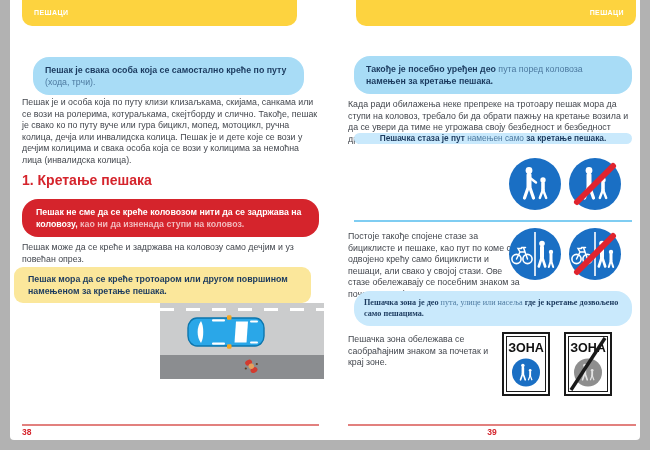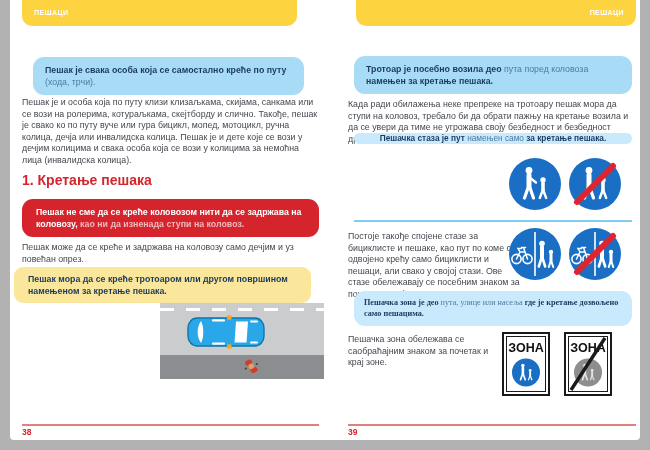--- a/index.html
+++ b/index.html
@@ -17,21 +17,21 @@
   .header-bar{
     position:absolute;top:0;height:26px;background:#fdd33f;
     border-radius:0 0 10px 10px;color:#fff;font-size:7px;font-weight:bold;
     letter-spacing:.4px;line-height:26px;
   }
   .hb-left{left:12px;width:275px;padding-left:12px;box-sizing:border-box;}
   .hb-right{left:30px;width:280px;text-align:right;padding-right:12px;box-sizing:border-box;}
 
   .para{position:absolute;font-size:8.8px;line-height:1.32;color:#43474e;}
 
-  .callout{position:absolute;box-sizing:border-box;font-size:8.8px;line-height:1.38;border-radius:11px;}
+  .callout{position:absolute;box-sizing:border-box;font-size:8.8px;line-height:1.38;border-radius:16px;}
   .callout .b{font-weight:bold;}
   .blue-box{background:#a8dcf6;color:#1b3a5e;}
   .blue-box .n{color:#4d7aa0;font-weight:normal;}
   .lightblue-box{background:#c9e9fc;color:#1b3a5e;}
   .lightblue-box .n{color:#4d7aa0;font-weight:normal;}
   .red-box{background:#d5242c;color:#fff;}
   .red-box .n{color:#f2b9bc;font-weight:bold;margin-top:39px;}
   .yellow-box{background:#fbe79b;color:#1b3a5e;font-weight:bold;}
 
   .section-heading{position:absolute;font-size:14px;font-weight:bold;color:#d5242c;}
@@ -110,21 +110,21 @@
     <div class="page-num" style="left:12px;">38</div>
   </div>
 
   <div class="page page-right">
 
     <div class="header-bar hb-right">
       <span>ПЕШАЦИ</span>
     </div>
 
     <div class="callout blue-box" style="left:28px;top:56px;width:278px;padding:7px 12px;">
-      <span class="b">Тротоар је посебно возила део</span><span class="n"> пута поред коловоза </span><span class="b">намењен за кретање пешака.</span>
+      <span class="b">Такође је посебно уређен део</span><span class="n"> пута поред коловоза </span><span class="b">намењен за кретање пешака.</span>
     </div>
 
     <div class="para" style="left:22px;top:99px;width:288px;">Када ради обилажења неке препреке на тротоару пешак мора да ступи на коловоз, требало би да обрати пажњу на кретање возила и да се увери да тиме не угрожава своју безбедност и безбедност других.</div>
 
     <div class="callout lightblue-box" style="left:28px;top:133px;width:278px;padding:0 10px;font-size:8.3px;text-align:center;border-radius:8px;">
       <span class="b">Пешачка стаза је пут</span><span class="n"> намењен само </span><span class="b">за кретање пешака.</span>
     </div>
 
 
     <svg class="sign" style="left:182px;top:157px;" viewBox="0 0 54 54">
@@ -234,15 +234,15 @@
         <line x1="21" y1="28" x2="25.5" y2="41" stroke-width="3.2"></line>
         <circle cx="35" cy="23" r="2.7" fill="#e3e3e3" stroke="none"></circle>
         <line x1="35" y1="26" x2="35" y2="33" stroke-width="3.6"></line>
         <line x1="35" y1="32.5" x2="31.8" y2="41" stroke-width="2.4"></line>
         <line x1="35" y1="32.5" x2="38.2" y2="41" stroke-width="2.4"></line>
       </g>
       <line x1="41" y1="6" x2="7" y2="58" stroke="#1a1a1a" stroke-width="3.4"></line>
     </svg>
 
     <div class="footer-line" style="left:22px;width:288px;"></div>
-    <div class="page-num" style="left:22px;width:288px;text-align:left;">39</div>
+    <div class="page-num" style="left:22px;width:288px;text-align:center;">39</div>
   </div>
 </div>
 
 </body></html>

